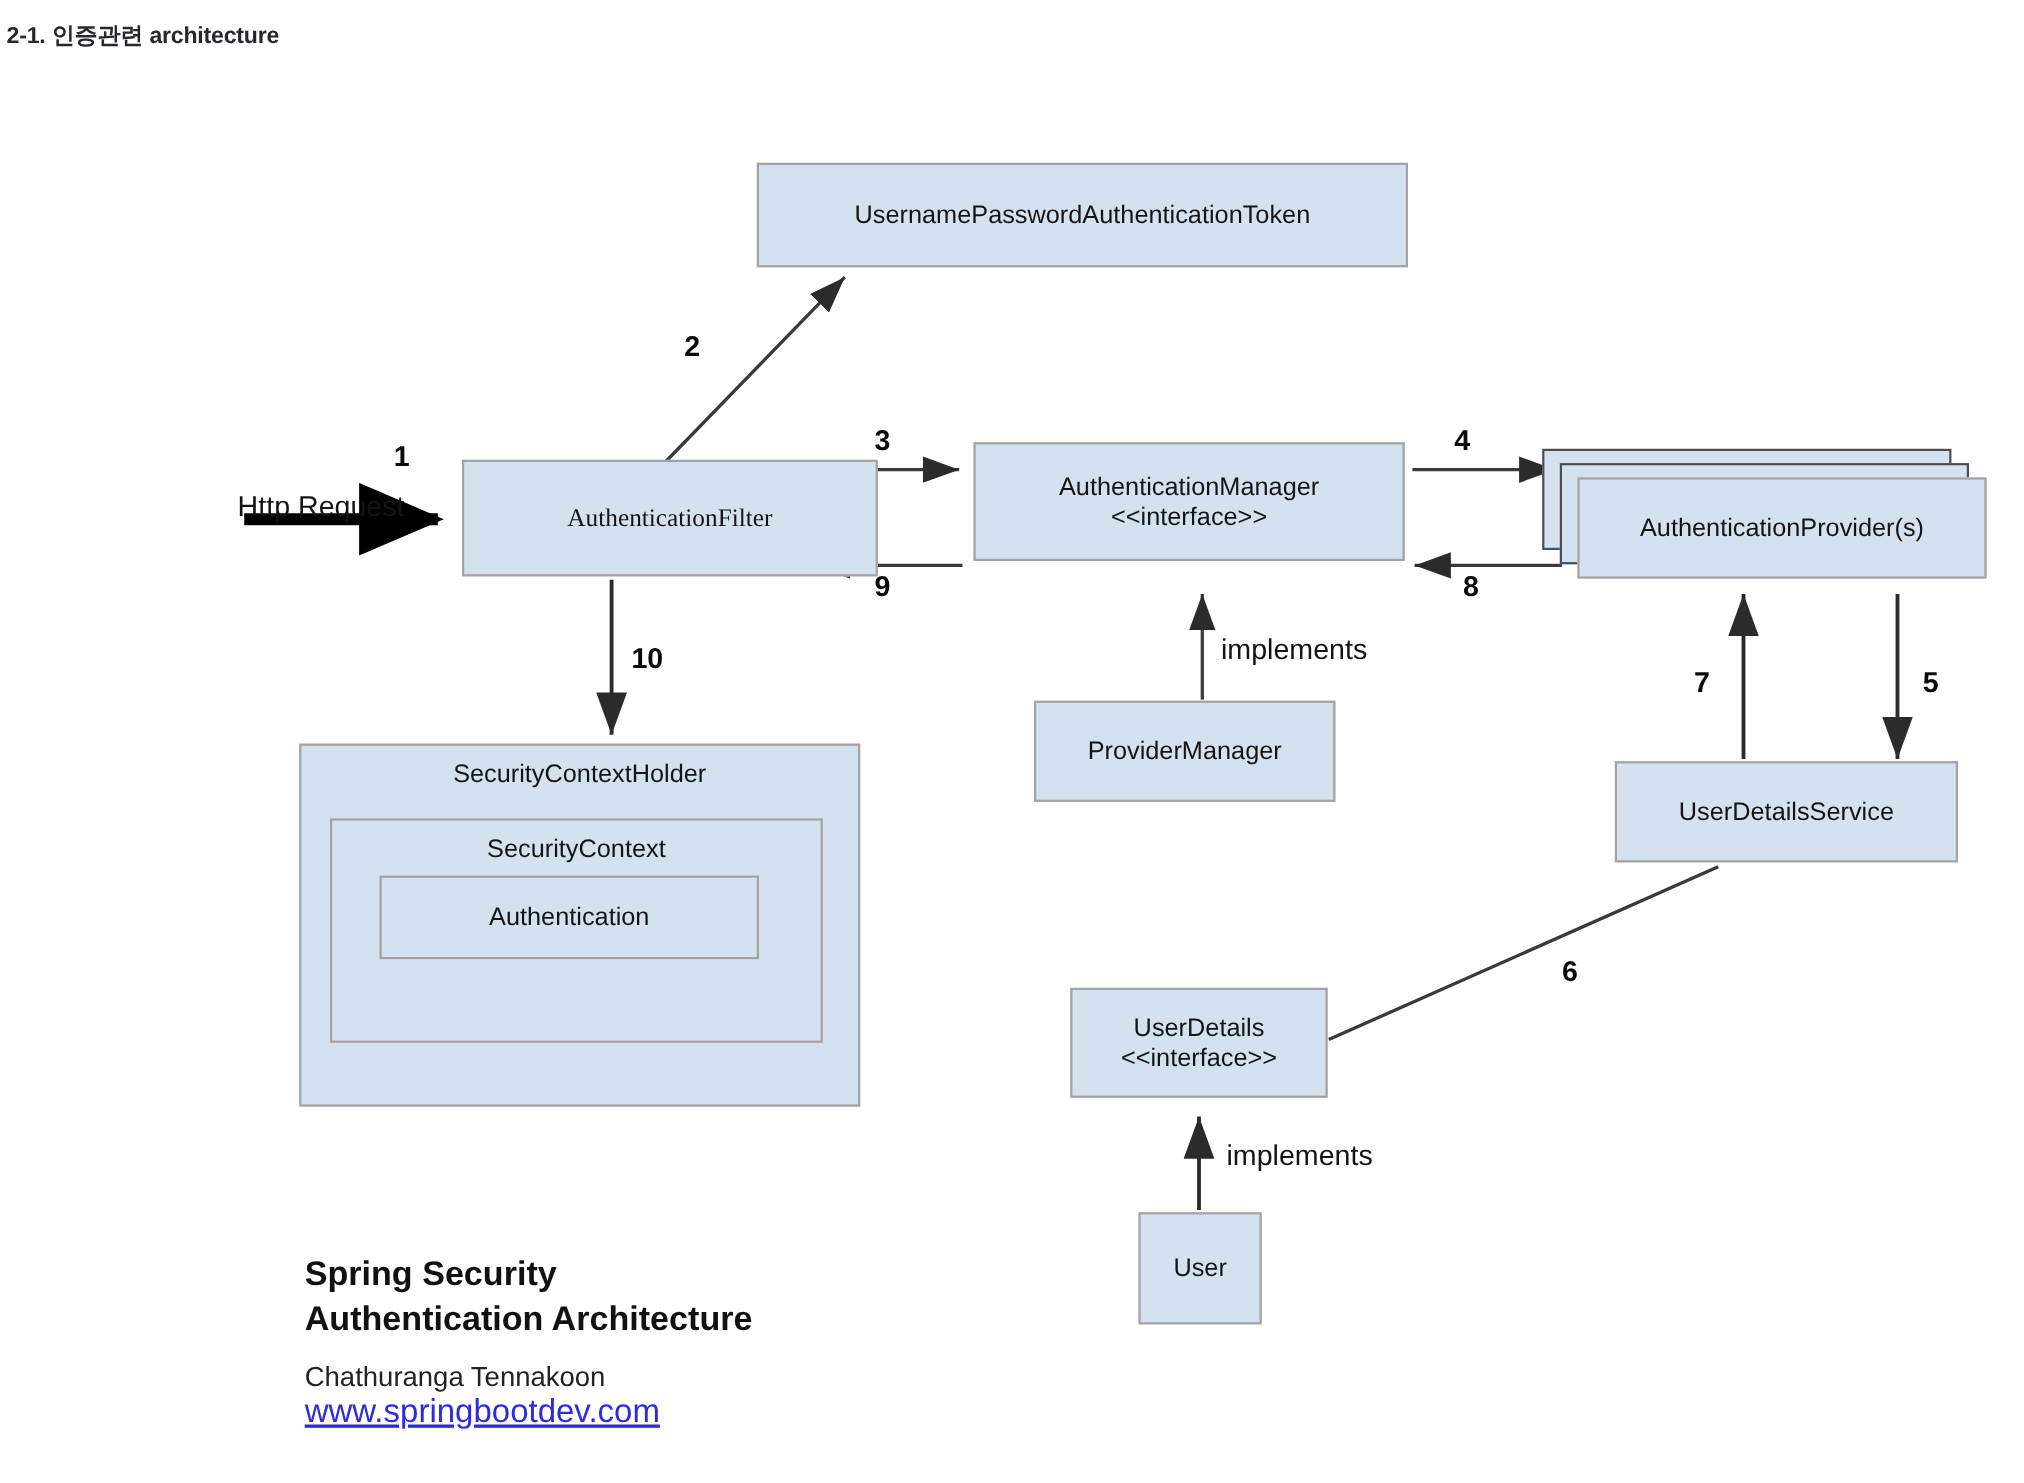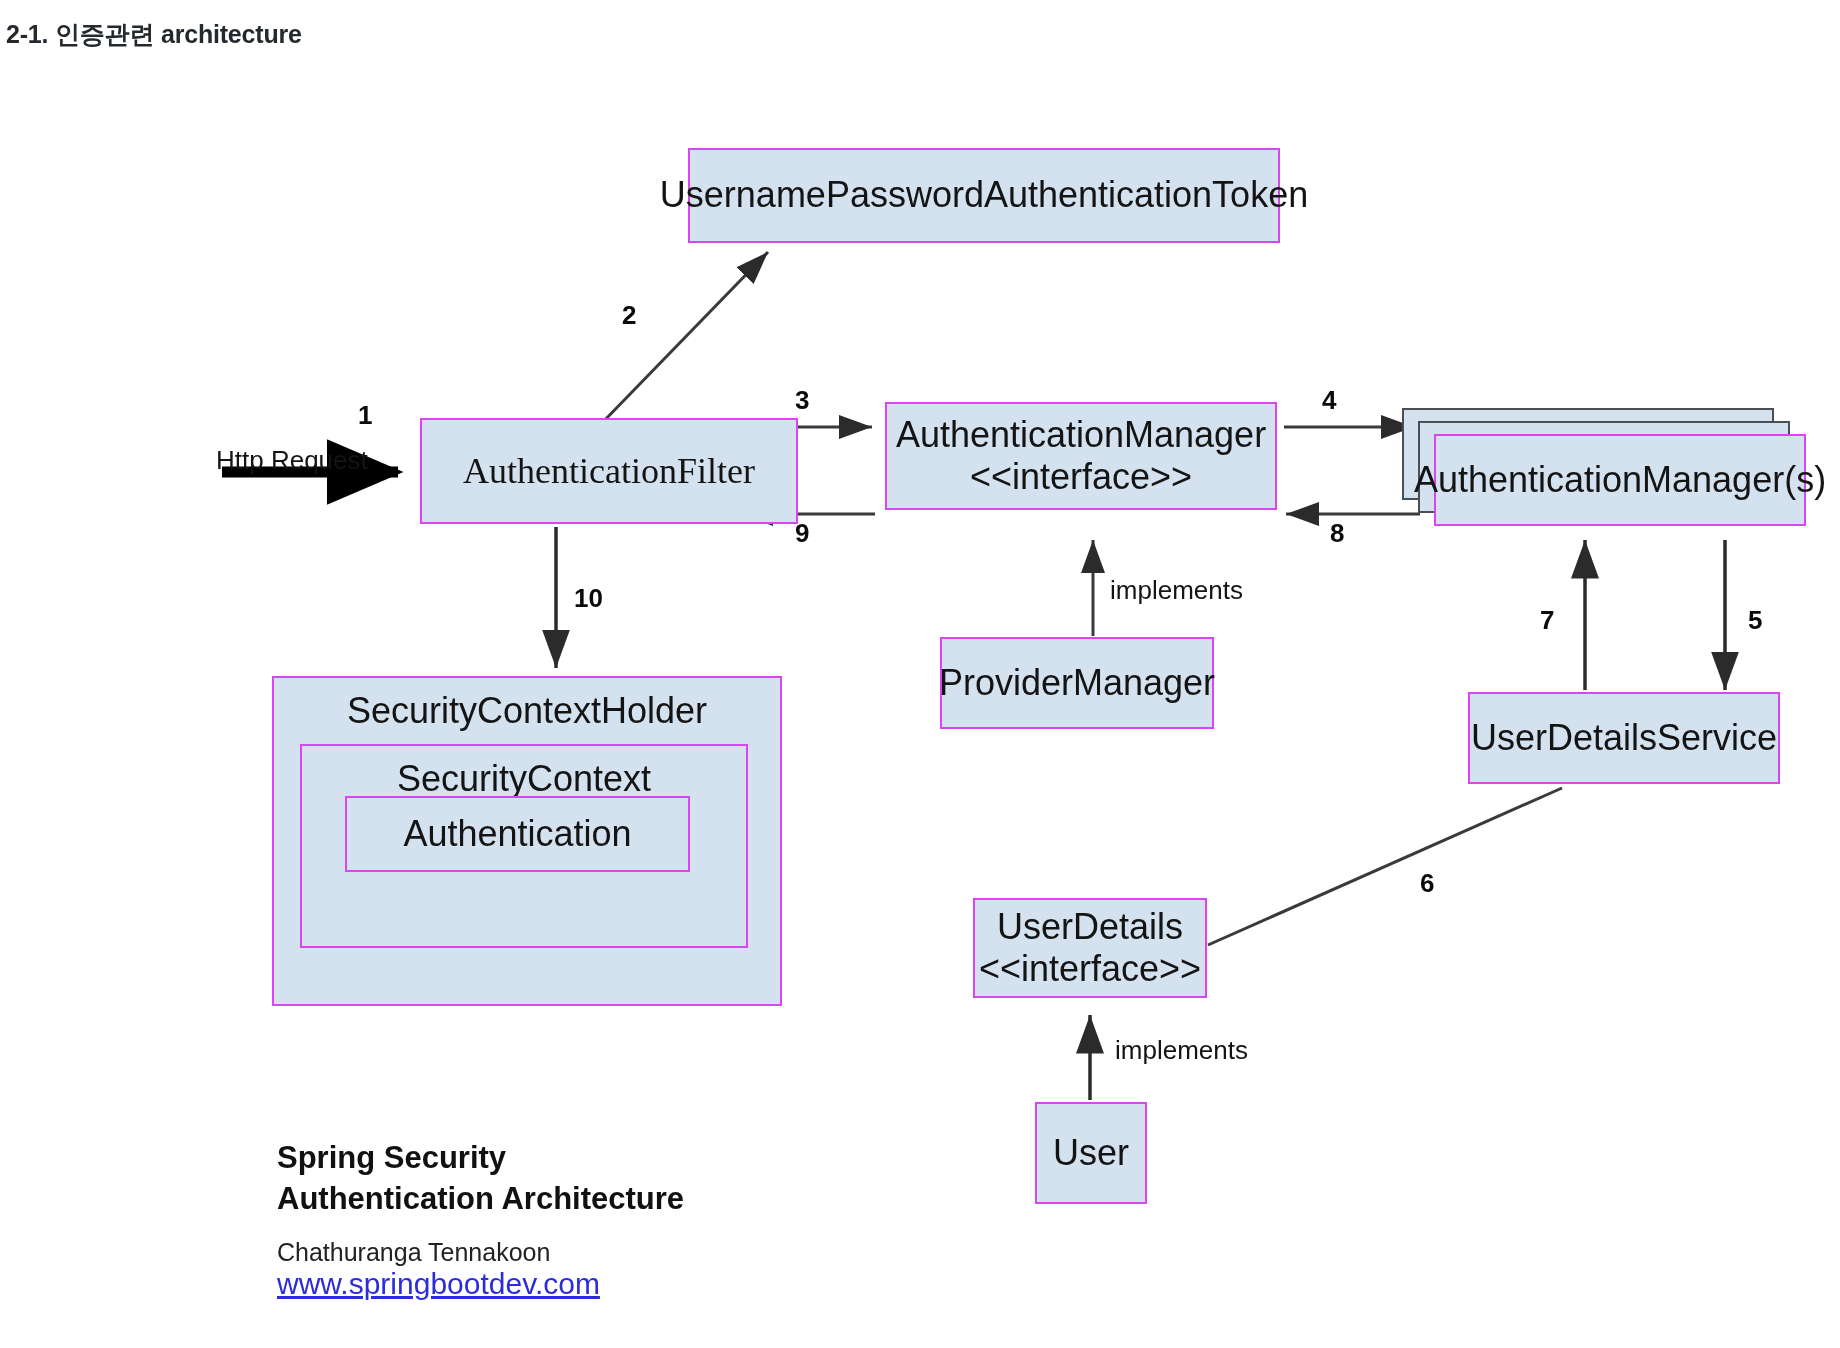--- a/index.html
+++ b/index.html
@@ -17,21 +17,21 @@
     width: 1840px;
     height: 1348px;
     background: #ffffff;
     overflow: hidden;
   }
   
   #doc-title {
     position: absolute;
     left: 6px;
     top: 18px;
-    font-size: 25px;
+    font-size: 21px;
     font-weight: bold;
     letter-spacing: -0.2px;
     color: #24292e;
     white-space: nowrap;
   }
   
   #diagram {
     position: absolute;
     left: 0;
     top: 0;
@@ -44,26 +44,26 @@
     top: 0;
     width: 1840px;
     height: 1348px;
     pointer-events: none;
   }
   
   .node {
     position: absolute;
     box-sizing: border-box;
     background: #d4e1ef;
-    border: 2px solid #d946ef;
+    border: 2px solid #a3a3a3;
     display: flex;
     flex-direction: column;
     align-items: center;
     justify-content: center;
-    font-size: 36px;
+    font-size: 23px;
     line-height: 1.18;
     color: #141414;
     text-align: center;
     white-space: nowrap;
   }
   .node .sub {
     display: block;
   }
   .node.top-label {
     justify-content: flex-start;
@@ -197,21 +197,21 @@
     </div>
 
     <div class="node" style="left:885px; top:402px; width:392px; height:108px;">
       <span>AuthenticationManager</span>
       <span class="sub">&lt;&lt;interface&gt;&gt;</span>
     </div>
 
     <div class="stack-shadow" style="left:1402px; top:408px; width:372px; height:92px;"></div>
     <div class="stack-shadow" style="left:1418px; top:421px; width:372px; height:92px;"></div>
     <div class="node" style="left:1434px; top:434px; width:372px; height:92px;">
-      <span>AuthenticationManager(s)</span>
+      <span>AuthenticationProvider(s)</span>
     </div>
 
     <div class="node" style="left:940px; top:637px; width:274px; height:92px;">
       <span>ProviderManager</span>
     </div>
 
     <div class="node" style="left:1468px; top:692px; width:312px; height:92px;">
       <span>UserDetailsService</span>
     </div>
 

